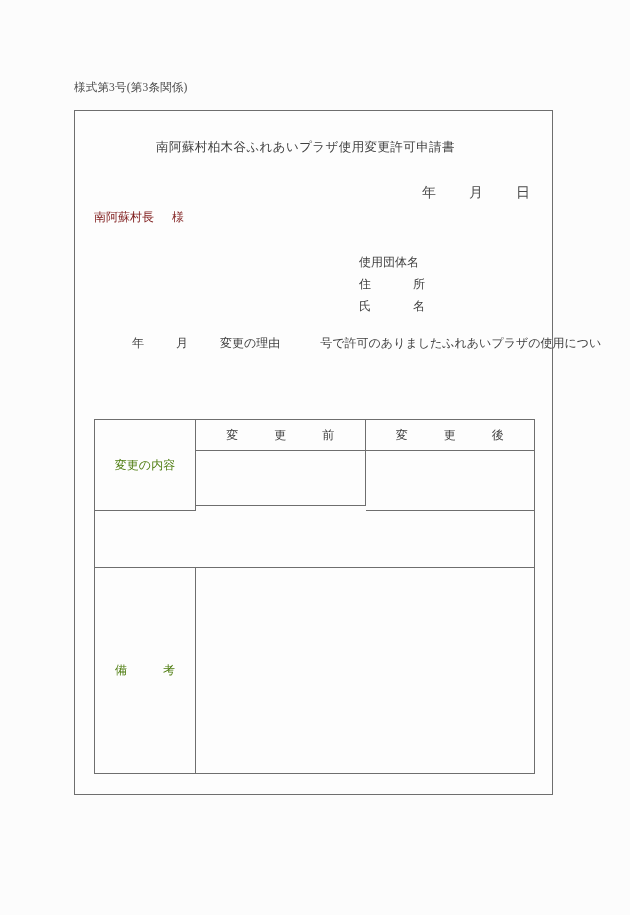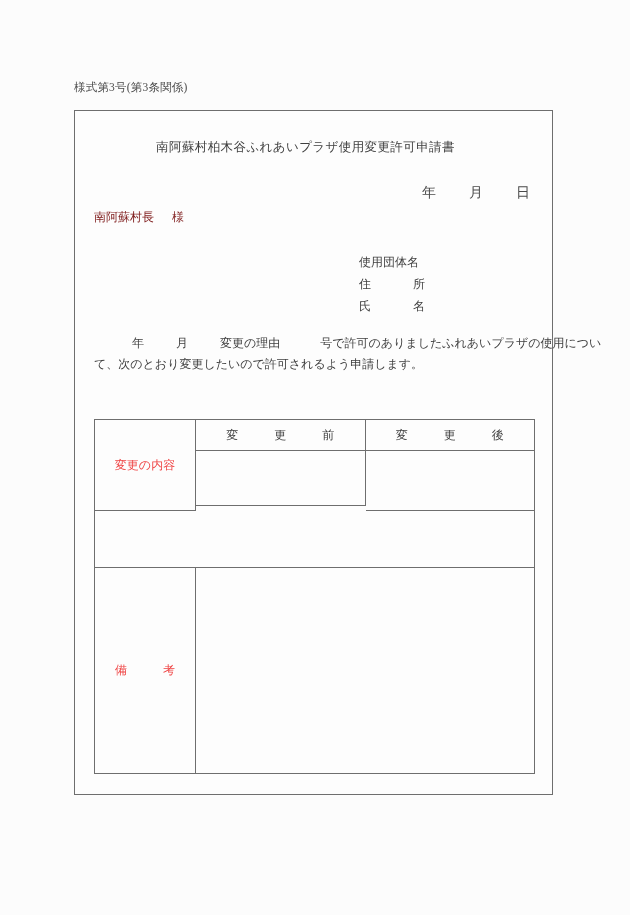--- a/index.html
+++ b/index.html
@@ -133,21 +133,21 @@
   .label-cell {
     width: 101px;
     flex: 0 0 101px;
     border-right: 1px solid #6e6e6e;
     border-bottom: 1px solid #6e6e6e;
     box-sizing: border-box;
     display: flex;
     align-items: center;
     justify-content: center;
     font-size: 12px;
-    color: #ef4444;
+    color: #4d7c0f;
     text-align: right;
   }
   .label-cell .spread2 {
     display: inline-flex;
     width: 60px;
     justify-content: space-between;
   }
 
   
   .content-right {
@@ -255,21 +255,20 @@
     <div class="body-text">
       <div class="line1">
         <span>年</span>
         <span class="sp"></span>
         <span>月</span>
         <span class="sp"></span>
         <span>変更の理由</span>
         <span class="sp-sm"></span>
         <span>号で許可のありましたふれあいプラザの使用につい</span>
       </div>
-      <div class="line2">て、次のとおり変更したいので許可されるよう申請します。</div>
     </div>
 
     <div class="table">
 
       <div class="trow">
         <div class="label-cell">変更の内容</div>
         <div class="content-right">
           <div class="subhead-row">
             <div class="subhead-cell">
               <span class="spread3">

